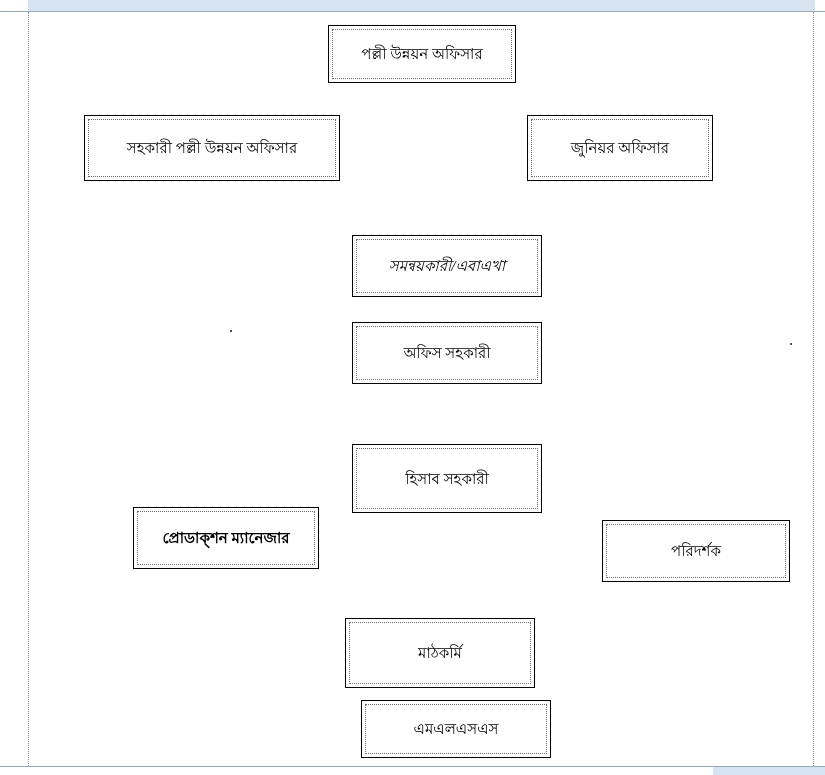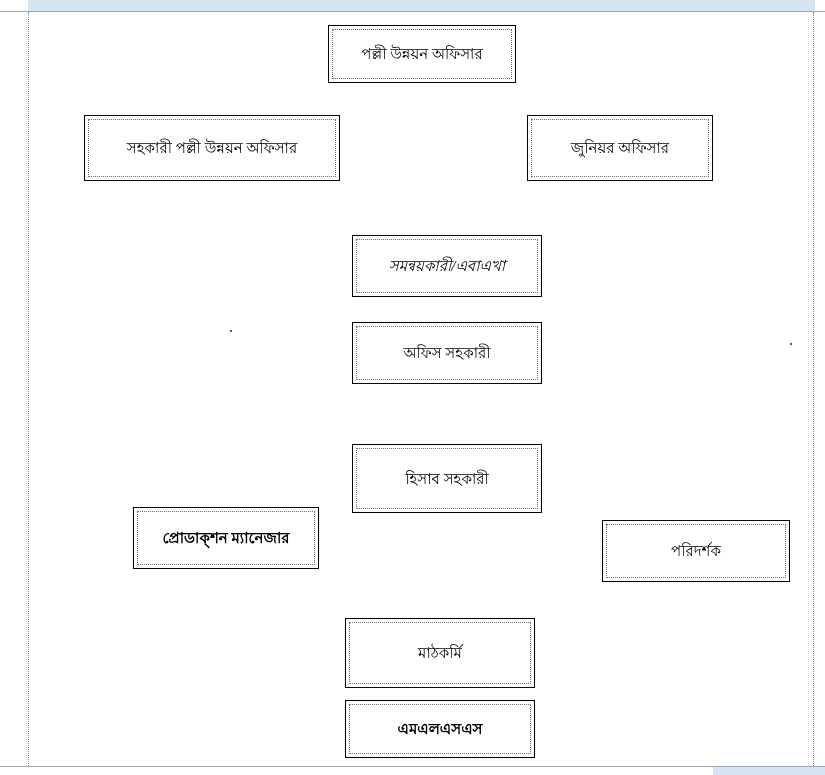--- a/index.html
+++ b/index.html
@@ -131,21 +131,21 @@
         </div>
         <div class="node" style="left: 104px; top: 495px; width: 186px; height: 62px; font-weight: bold;">
           <div class="inner">প্রোডাক্শন ম্যানেজার</div>
         </div>
         <div class="node" style="left: 525px; top: 508px; width: 188px; height: 62px; margin-left: 48px;">
           <div class="inner">পরিদর্শক</div>
         </div>
         <div class="node" style="left: 316px; top: 606px; width: 190px; height: 70px;">
           <div class="inner">মাঠকর্মি</div>
         </div>
-        <div class="node" style="left: 316px; top: 688px; width: 190px; height: 58px; font-weight: bold;">
+        <div class="node" style="left: 332px; top: 688px; width: 190px; height: 58px;">
           <div class="inner">এমএলএসএস</div>
         </div>
         <div class="speck" style="left: 201px; top: 318px;"></div>
         <div class="speck" style="left: 761px; top: 331px;"></div>
       </div>
   </div>
 
   <div class="bottom-strip">
     <div class="corner-left"></div>
   </div>

